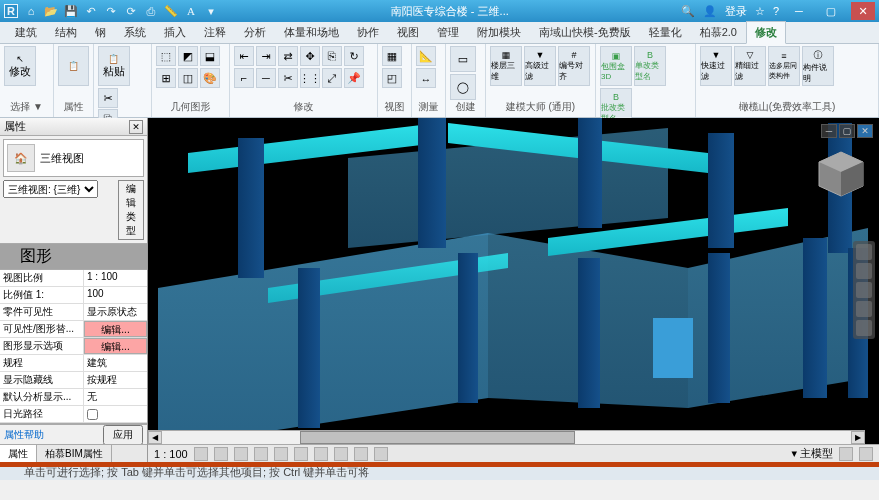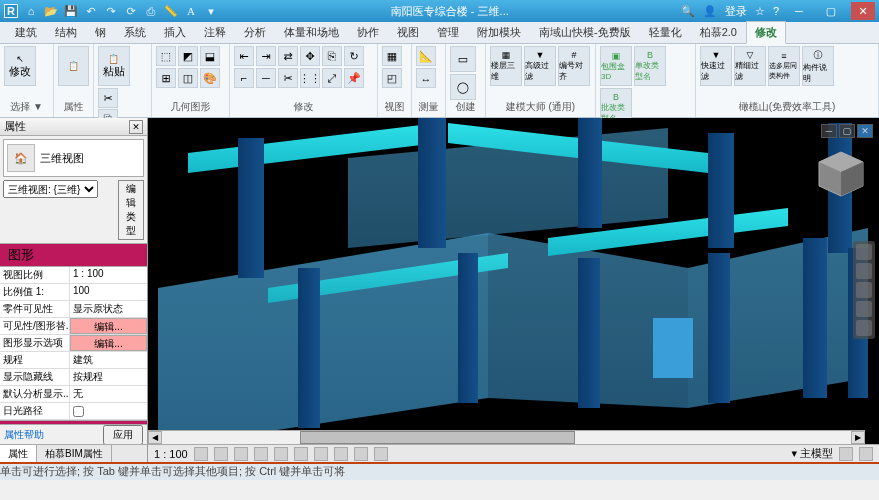--- a/index.html
+++ b/index.html
@@ -22,43 +22,43 @@
 .ricon.md{width:26px;height:26px}
 .main{display:flex;height:344px}
 .props{width:148px;background:#f0f0f0;border-right:1px solid #999;display:flex;flex-direction:column}
 .props .hdr{height:18px;background:linear-gradient(#f8f8f8,#e0e0e0);border-bottom:1px solid #aaa;display:flex;align-items:center;justify-content:space-between;padding:0 4px;font-size:11px}
 .props .closebtn{width:14px;height:14px;border:1px solid #888;display:flex;align-items:center;justify-content:center;font-size:9px}
 .props .typebox{height:38px;background:#fff;border:1px solid #aaa;margin:3px;display:flex;align-items:center;padding:3px;gap:5px}
 .props .typebox .thumb{width:28px;height:28px;background:#e8e8e8;border:1px solid #bbb;display:flex;align-items:center;justify-content:center}
 .props .typesel{display:flex;margin:0 3px 3px;gap:20px}
 .props .typesel select{flex:1;font-size:10px;height:18px}
 .props .editbtn{font-size:10px;padding:1px 4px;border:1px solid #888;background:#f0f0f0}
-.props .section{background:#be185d;padding:2px 8px;font-size:13px;border-top:1px solid #aaa;border-bottom:1px solid #aaa}
+.props .section{background:#a3a3a3;padding:2px 20px;font-size:16px;border-top:1px solid #aaa;border-bottom:1px solid #aaa}
 .props .row{display:flex;height:17px;border-bottom:1px solid #ddd;background:#fff}
-.props .row .k{width:70px;padding:1px 3px;font-size:10px;border-right:1px solid #ddd;overflow:hidden;white-space:nowrap}
+.props .row .k{width:84px;padding:1px 3px;font-size:10px;border-right:1px solid #ddd;overflow:hidden;white-space:nowrap}
 .props .row .v{flex:1;padding:1px 3px;font-size:10px;overflow:hidden;white-space:nowrap;background:#fff}
 .props .row .v.btn{background:#fca5a5;text-align:center;border:1px solid #aaa;margin:0}
 .props .row .v.chk{display:flex;align-items:center}
 .props .row .v.chk input{width:11px;height:11px}
 .props .foot{height:20px;display:flex;align-items:center;justify-content:space-between;padding:0 4px;border-top:1px solid #aaa}
 .props .foot a{color:#06c;font-size:10px}
 .props .foot button{font-size:10px;padding:1px 8px}
 .props .bimtab{height:18px;background:#e8e8e8;border-top:1px solid #aaa;display:flex}
 .props .bimtab span{padding:2px 8px;font-size:10px;border-right:1px solid #aaa}
 .viewport{flex:1;background:#000;position:relative;overflow:hidden}
 .viewport svg{width:100%;height:100%}
 .viewctrl{position:absolute;top:6px;right:6px;display:flex;gap:2px}
 .viewctrl span{width:16px;height:14px;background:rgba(60,60,60,.8);border:1px solid #555;color:#ccc;display:flex;align-items:center;justify-content:center;font-size:9px}
 .cube{position:absolute;top:28px;right:10px;width:56px;height:56px}
 .navbar{position:absolute;right:4px;top:50%;transform:translateY(-50%);width:22px;background:rgba(80,80,80,.7);border-radius:3px;padding:3px 0;display:flex;flex-direction:column;gap:3px;align-items:center}
 .navbar span{width:16px;height:16px;background:rgba(120,120,120,.6);border-radius:2px}
 .vpstatus{position:absolute;bottom:0;left:0;right:0;height:18px;background:#e8e8e8;border-top:1px solid #aaa;display:flex;align-items:center;padding:0 6px;gap:6px;font-size:10px}
 .vpstatus .sicon{width:14px;height:14px;background:#d0d0d0;border:1px solid #aaa}
 .vpstatus .spacer{flex:1}
-.statusbar{height:18px;background:#e0e8ef;border-top:2px solid #c2410c;display:flex;align-items:flex-start;padding:0 0;font-size:10px;color:#444}
+.statusbar{height:18px;background:#e0e8ef;border-top:5px solid #c2410c;display:flex;align-items:flex-end;padding:0 24px;font-size:10px;color:#444}
 .scrollh{position:absolute;bottom:18px;left:0;right:14px;height:14px;background:#e8e8e8;border-top:1px solid #aaa;display:flex}
 .scrollh .track{flex:1;background:#f0f0f0;position:relative}
 .scrollh .thumb{position:absolute;left:20%;width:40%;height:100%;background:#c0c0c0;border:1px solid #888}
 .scrollh .arr{width:14px;background:#ddd;border:1px solid #aaa;display:flex;align-items:center;justify-content:center;font-size:8px}
 </style>
 </head>
 <body>
 
 <div class="titlebar">
   <div class="qat">

